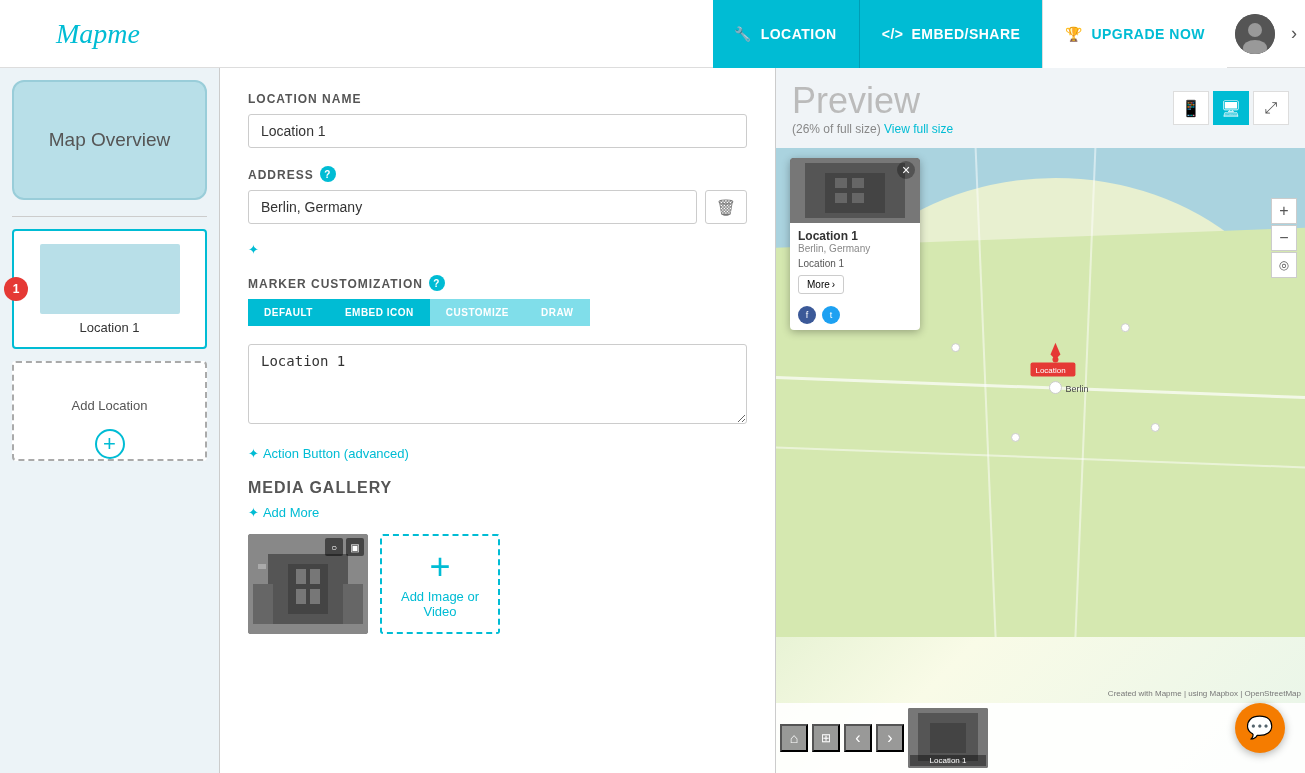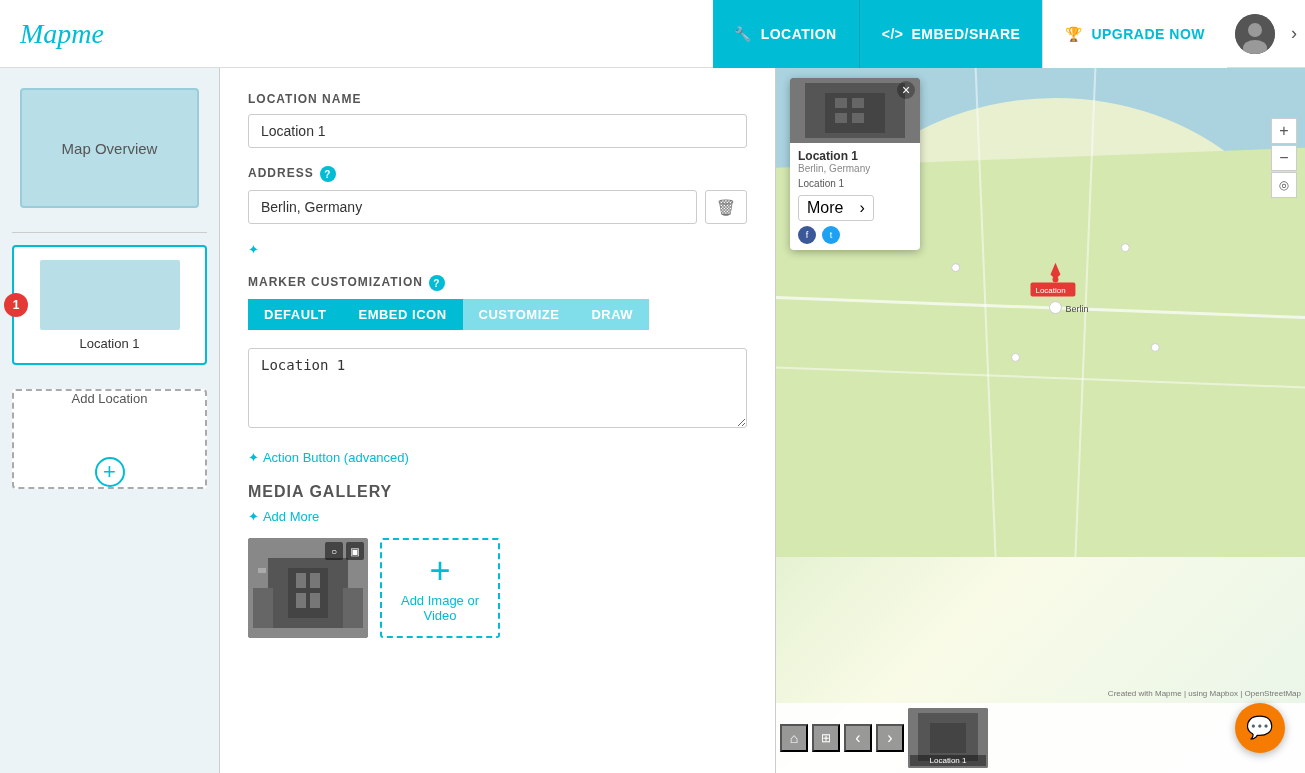--- a/index.html
+++ b/index.html
@@ -1,21 +1,21 @@
 <!DOCTYPE html>
 <html><head>
   <meta charset="utf-8">
   <style>
     * { box-sizing: border-box; margin: 0; padding: 0; }
     body { font-family: Arial, sans-serif; background: #e8f0f4; width: 1305px; height: 773px; overflow: hidden; display: flex; flex-direction: column; }
 
     
     .header {
       display: flex; align-items: center; background: #fff; height: 68px;
-      border-bottom: 1px solid #ddd; flex-shrink: 0;
+      border-bottom: 1px solid #ddd; flex-shrink: 0; padding-left: 36px;
     }
     .logo {
       padding: 0 20px; font-size: 28px; color: #00bcd4; font-style: italic; font-family: Georgia, serif; flex: 1;
     }
     .header-btn {
       display: flex; align-items: center; height: 68px; padding: 0 22px;
       background: #00bcd4; color: #fff; font-weight: bold; font-size: 14px; border: none; cursor: pointer; gap: 8px; letter-spacing: 0.5px;
     }
     .header-btn.embed { background: #00bcd4; border-left: 1px solid #009db5; }
     .header-btn.upgrade { background: #fff; color: #00bcd4; border-left: 1px solid #ddd; }
@@ -26,58 +26,58 @@
     .header-chevron { color: #555; font-size: 18px; padding: 0 8px; cursor: pointer; }
 
     
     .main { display: flex; flex: 1; overflow: hidden; }
 
     
     .sidebar {
       width: 220px; background: #ecf3f7; border-right: 1px solid #ccc; display: flex; flex-direction: column; overflow-y: auto; flex-shrink: 0;
     }
     .map-overview {
-      margin: 20px; background: #b8dfe8; border: 2px solid #99cdd9; border-radius: 4px;
+      margin: 12px; background: #b8dfe8; border: 2px solid #99cdd9; border-radius: 12px;
       height: 120px; display: flex; align-items: center; justify-content: center;
-      color: #555; font-size: 15px; cursor: pointer;
+      color: #555; font-size: 19px; cursor: pointer;
     }
     .sidebar-divider { border: none; border-top: 1px solid #ccc; margin: 4px 12px; }
     .location-item {
       margin: 8px 12px; background: #fff; border: 2px solid #00bcd4; border-radius: 4px;
       min-height: 120px; display: flex; align-items: center; justify-content: center;
       position: relative; cursor: pointer; flex-direction: column; gap: 6px;
     }
     .location-item .loc-number {
       position: absolute; left: -10px; top: 50%; transform: translateY(-50%);
       background: #e53935; color: #fff; width: 24px; height: 24px; border-radius: 50%;
       display: flex; align-items: center; justify-content: center; font-size: 12px; font-weight: bold;
     }
     .location-item .loc-name { font-size: 13px; color: #333; }
     .add-location {
-      margin: 16px 12px; background: #fff; border: 2px dashed #aaa; border-radius: 4px;
+      margin: 4px 12px; background: #fff; border: 2px dashed #aaa; border-radius: 4px;
       height: 100px; display: flex; flex-direction: column; align-items: center;
-      justify-content: space-between; gap: 16px; cursor: pointer; color: #555; font-size: 13px;
+      justify-content: flex-end; gap: 16px; cursor: pointer; color: #555; font-size: 13px;
     }
     .add-icon { width: 30px; height: 30px; border-radius: 50%; border: 2px solid #00bcd4; color: #00bcd4; font-size: 22px; display: flex; align-items: center; justify-content: center; }
 
     
     .content { flex: 1; background: #fff; padding: 24px 28px; overflow-y: auto; }
-    .field-label { font-size: 12px; font-weight: bold; color: #555; letter-spacing: 1px; margin-bottom: 8px; display: flex; align-items: flex-start; gap: 6px; }
+    .field-label { font-size: 12px; font-weight: bold; color: #555; letter-spacing: 1px; margin-bottom: 8px; display: flex; align-items: flex-end; gap: 6px; }
     .help-icon { display: inline-flex; align-items: center; justify-content: center; width: 16px; height: 16px; border-radius: 50%; background: #00bcd4; color: #fff; font-size: 10px; font-weight: bold; cursor: pointer; }
     .text-input {
       width: 100%; border: 1px solid #ccc; border-radius: 3px; padding: 8px 12px;
       font-size: 14px; color: #333; outline: none; margin-bottom: 18px;
     }
     .address-row { display: flex; gap: 8px; margin-bottom: 18px; }
     .address-row .text-input { margin-bottom: 0; flex: 1; }
     .trash-btn { border: 1px solid #ccc; background: #fff; border-radius: 3px; padding: 0 10px; cursor: pointer; color: #777; font-size: 16px; }
     .edit-view-link { color: #00bcd4; font-size: 13px; cursor: pointer; margin-bottom: 18px; display: flex; align-items: center; gap: 4px; }
     .marker-tabs { display: flex; margin-bottom: 18px; }
     .marker-tab {
-      padding: 8px 16px; font-size: 13px; font-weight: bold; cursor: pointer; border: none;
+      padding: 8px 16px; font-size: 10px; font-weight: bold; cursor: pointer; border: none;
       letter-spacing: 0.5px;
     }
     .marker-tab.active { background: #00bcd4; color: #fff; }
     .marker-tab.custom { background: #00bcd4; color: #fff; }
     .marker-tab.thumbnail { background: #80deea; color: #fff; }
     .marker-tab.draw { background: #80deea; color: #fff; }
     .description-label { font-size: 12px; font-weight: bold; color: #555; letter-spacing: 1px; margin-bottom: 8px; }
     .description-textarea {
       width: 100%; border: 1px solid #ccc; border-radius: 3px; padding: 8px 12px;
       font-size: 14px; color: #333; resize: vertical; height: 80px; outline: none; margin-bottom: 18px;
@@ -122,21 +122,21 @@
     .map-popup {
       position: absolute; left: 14px; top: 10px; width: 130px; background: #fff;
       border-radius: 4px; box-shadow: 0 2px 8px rgba(0,0,0,0.3); overflow: hidden; z-index: 10;
     }
     .popup-img { width: 100%; height: 65px; background: #555; position: relative; }
     .popup-close { position: absolute; top: 3px; right: 5px; color: #fff; cursor: pointer; font-size: 14px; background: rgba(0,0,0,0.3); width: 18px; height: 18px; border-radius: 50%; display: flex; align-items: center; justify-content: center; }
     .popup-body { padding: 6px 8px; }
     .popup-title { font-size: 12px; font-weight: bold; color: #333; }
     .popup-addr { font-size: 10px; color: #888; margin-bottom: 4px; }
     .popup-desc { font-size: 10px; color: #555; margin-bottom: 6px; }
-    .popup-more-btn { background: #fff; border: 1px solid #ccc; border-radius: 3px; padding: 3px 8px; font-size: 16px; cursor: pointer; display: flex; align-items: center; gap: 16px; margin-bottom: 5px; }
+    .popup-more-btn { background: #fff; border: 1px solid #ccc; border-radius: 3px; padding: 3px 8px; font-size: 10px; cursor: pointer; display: flex; align-items: center; gap: 2px; margin-bottom: 12px; }
     .popup-social { display: flex; gap: 6px; }
     .social-icon { width: 18px; height: 18px; border-radius: 50%; display: flex; align-items: center; justify-content: center; font-size: 9px; color: #fff; cursor: pointer; }
     .social-fb { background: #3b5998; }
     .social-tw { background: #1da1f2; }
 
     
     .map-controls { position: absolute; right: 8px; top: 50px; display: flex; flex-direction: column; gap: 1px; z-index: 5; }
     .map-ctrl-btn { width: 26px; height: 26px; background: #fff; border: 1px solid #ccc; display: flex; align-items: center; justify-content: center; font-size: 16px; cursor: pointer; color: #555; }
 
     
@@ -264,20 +264,34 @@
       </div>
       <div class="media-add">
         <span class="media-add-icon">+</span>
         <span style="white-space:pre-line;text-align:center;">Add Image or
 Video</span>
       </div>
     </div>
   </div>
 
   <div class="preview-panel">
+    <div class="preview-header">
+      <div>
+        <span class="preview-title">Preview</span>
+        <div class="preview-subtitle">
+          <span>(26% of full size)</span>
+          <a href="#">View full size</a>
+        </div>
+      </div>
+      <div class="view-toggle">
+        <button class="view-btn">📱</button>
+        <button class="view-btn active">🖥</button>
+        <button class="view-btn">⤢</button>
+      </div>
+    </div>
 
     <div class="map-container">
 
       <div class="map-bg">
         <svg class="map-svg-container" viewBox="0 0 530 490" preserveAspectRatio="xMidYMid slice">
 
           <rect width="530" height="490" fill="#aad3df"></rect>
 
           <ellipse cx="280" cy="250" rx="260" ry="220" fill="#e8f0d0"></ellipse>
           <polygon points="0,100 530,80 530,490 0,490" fill="#d5e8b0"></polygon>

